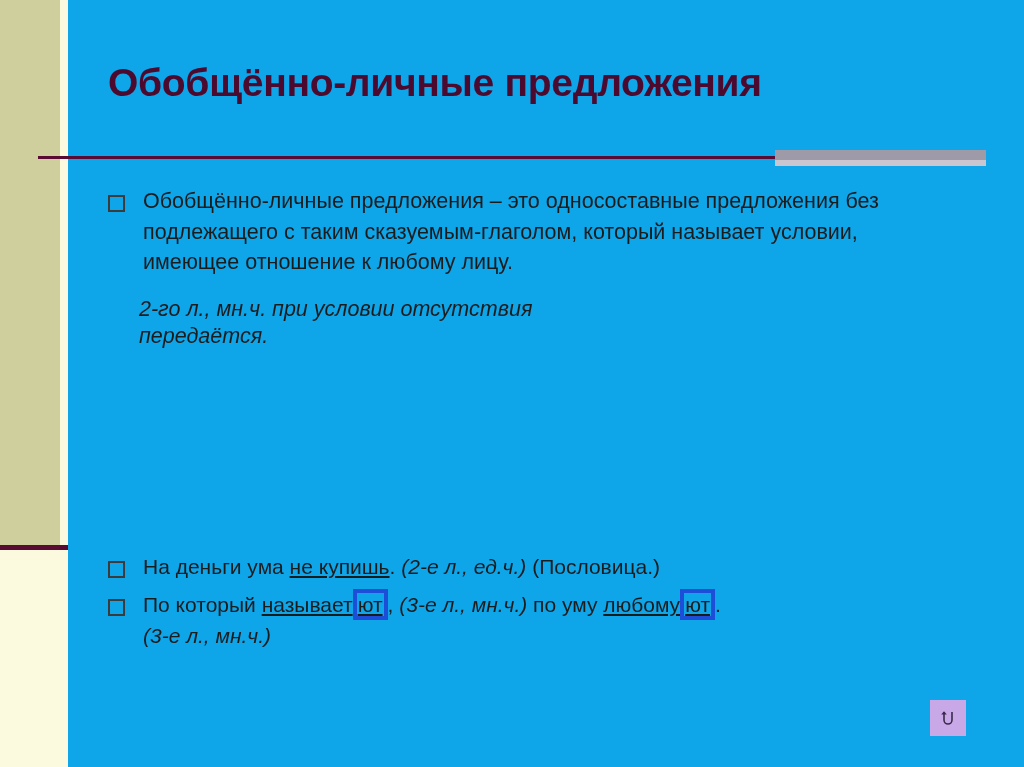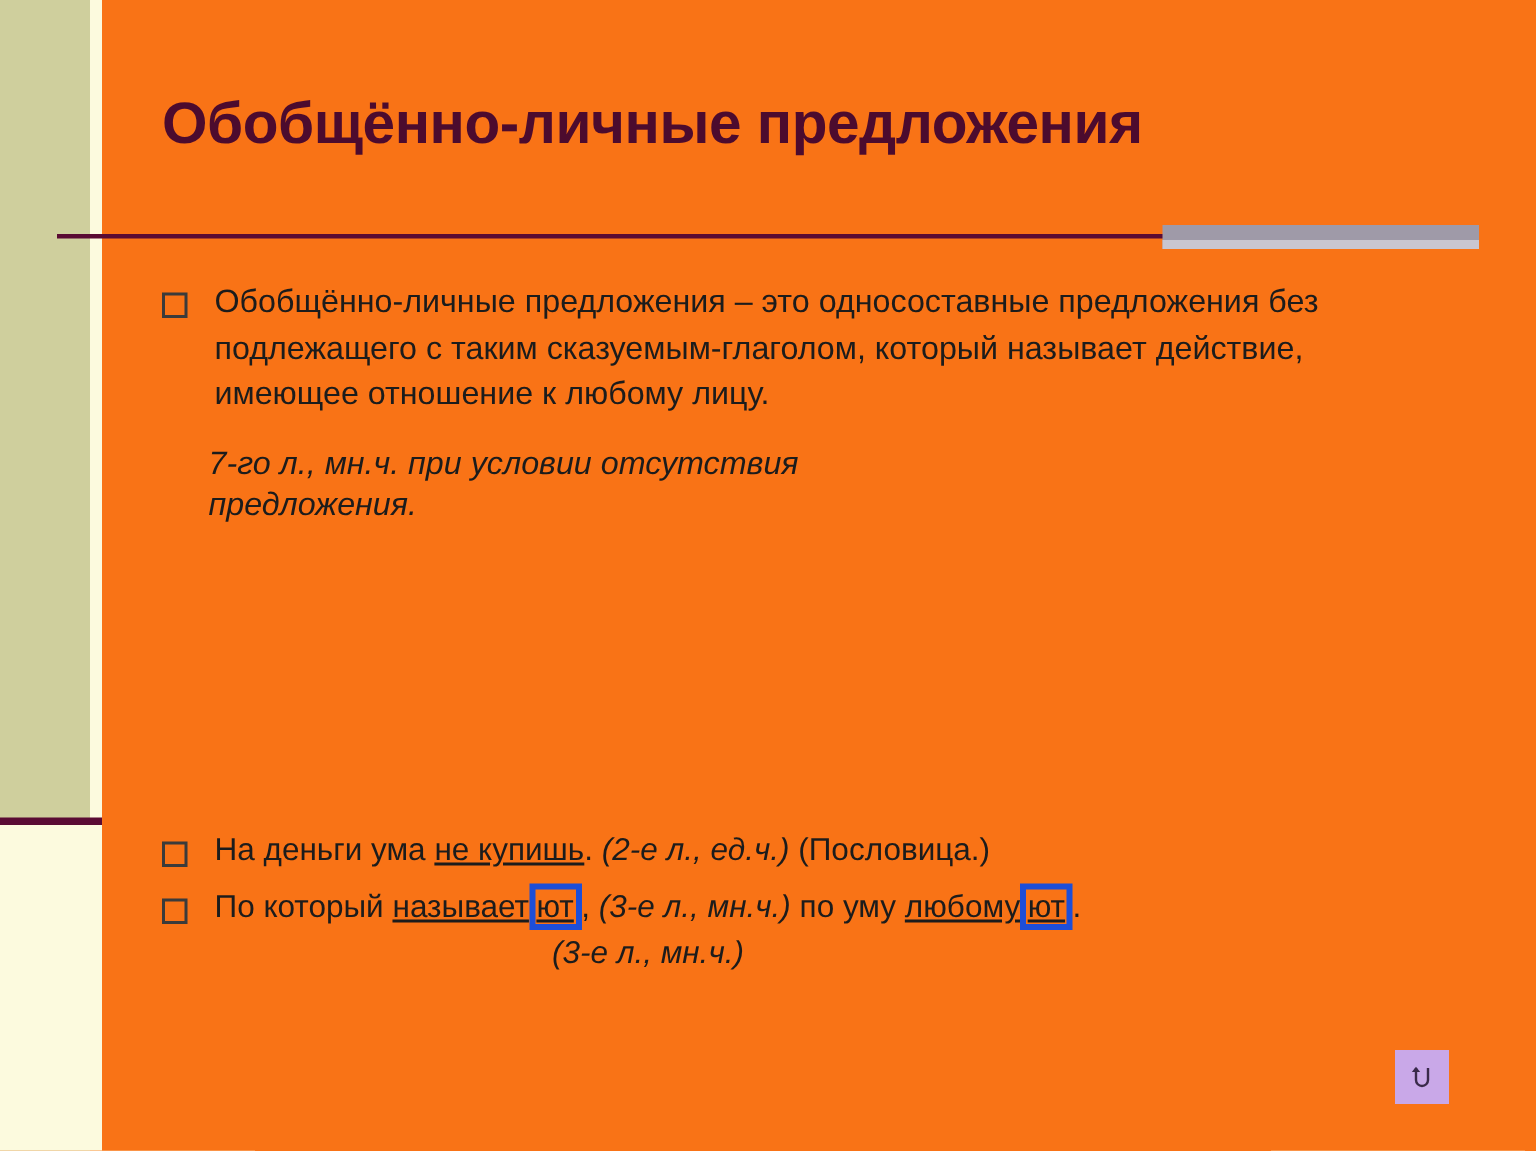--- a/index.html
+++ b/index.html
@@ -10,21 +10,21 @@
     width: 1024px;
     height: 767px;
     background: #fdfbdf;
     font-family: "Liberation Sans", sans-serif;
     overflow: hidden;
     position: relative;
   }
   .slide {
     position: absolute;
     inset: 0;
-    background: #f97316;
+    background: #0ea5e9;
   }
   
   .left-band-olive {
     position: absolute;
     left: 0;
     top: 0;
     width: 60px;
     height: 767px;
     background: #cfcf9d;
   }
@@ -129,21 +129,20 @@
   .examples {
     position: absolute;
     left: 108px;
     top: 552px;
     width: 890px;
   }
   .ex-row {
     display: flex;
     align-items: flex-start;
     margin-bottom: 8px;
-    text-align: center;
   }
   .ex-text {
     font-size: 21px;
     line-height: 1.45;
     color: #1c1c1c;
   }
   .ul {
     text-decoration: underline;
   }
   .boxed {
@@ -179,26 +178,26 @@
   <div class="header-rule"></div>
   <div class="header-rule-accent"></div>
   <div class="header-rule-accent2"></div>
 
   <div class="title">Обобщённо-личные предложения</div>
 
   <div class="content">
 
     <div class="bullet-row b1">
       <span class="bullet-marker"></span>
-      <span class="bullet-text">Обобщённо-личные предложения – это односоставные предложения без подлежащего с таким сказуемым-глаголом, который называет действие, имеющее отношение к любому лицу.</span>
+      <span class="bullet-text">Обобщённо-личные предложения – это односоставные предложения без подлежащего с таким сказуемым-глаголом, который называет условии, имеющее отношение к любому лицу.</span>
     </div>
 
 
-    <div class="cont-line spaced">7-го л., мн.ч. при условии отсутствия</div>
-    <div class="cont-line">предложения.</div>
+    <div class="cont-line spaced">2-го л., мн.ч. при условии отсутствия</div>
+    <div class="cont-line">передаётся.</div>
 
   </div>
 
   <div class="examples">
 
     <div class="ex-row">
       <span class="bullet-marker"></span>
       <span class="ex-text"><span>На деньги ума </span><span class="ul">не купишь</span><span>.</span><span class="italic"> (2-е л., ед.ч.)</span><span>  (Пословица.)</span></span>
     </div>
 

